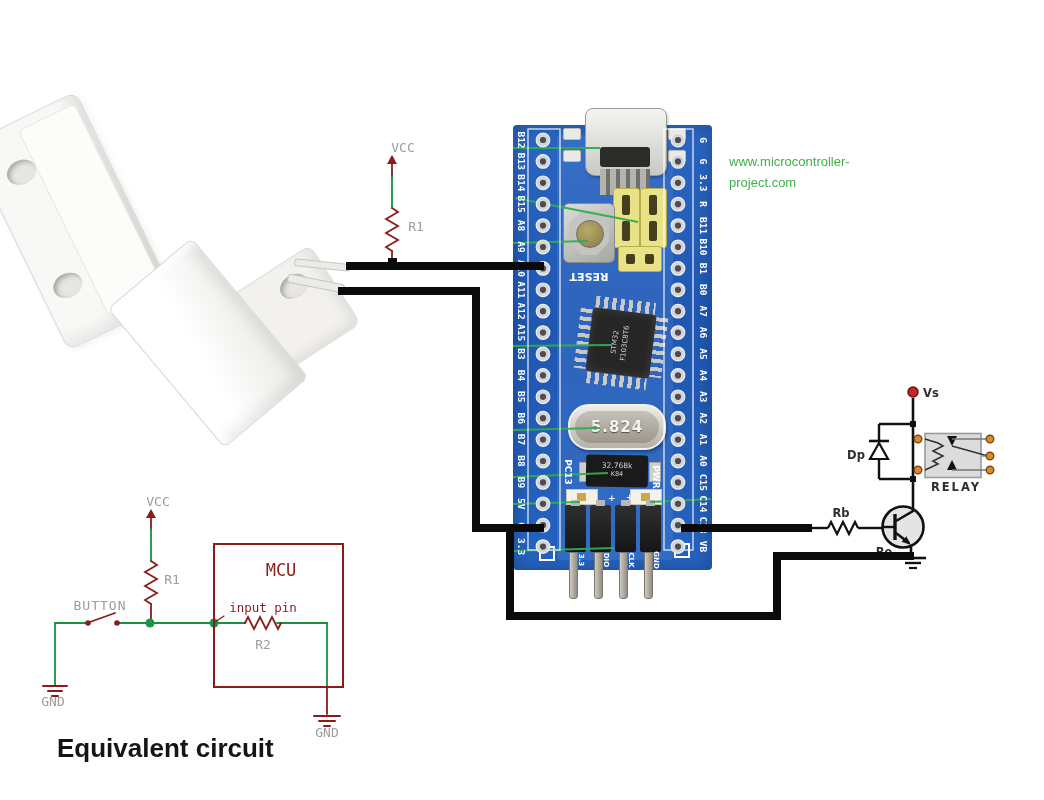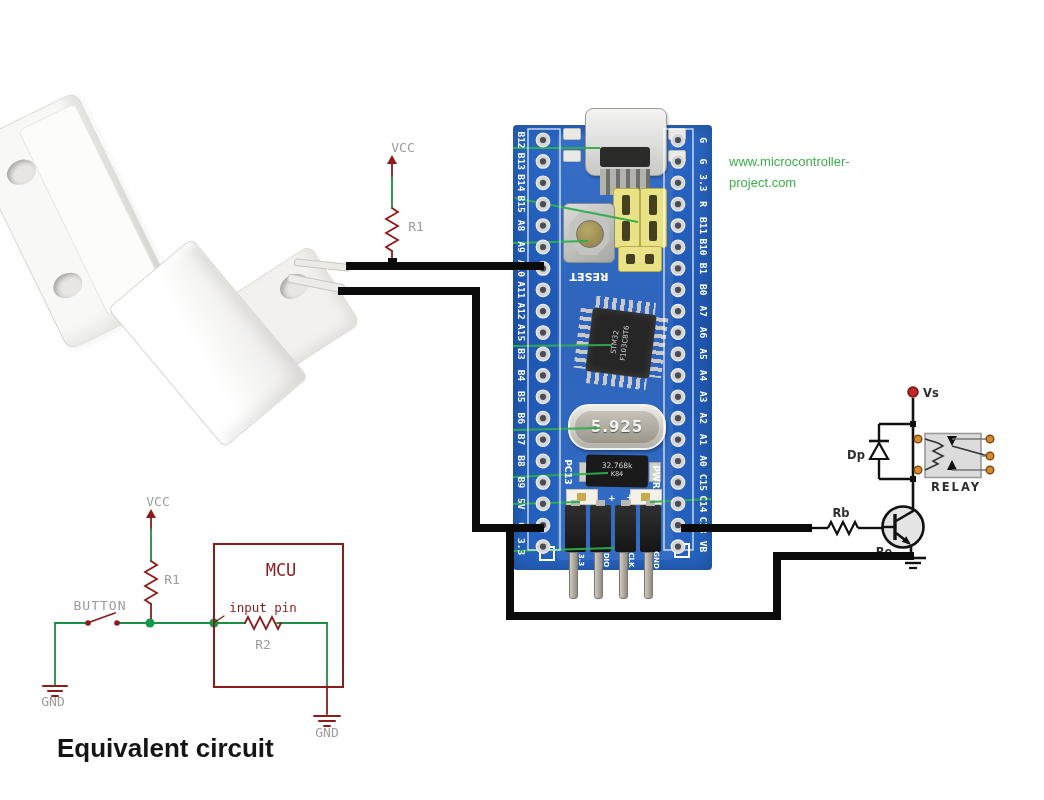--- a/index.html
+++ b/index.html
@@ -148,21 +148,21 @@
       <div class="pins-r"></div>
       <div class="body">
         <div class="txt">
           <div>STM32</div>
           <div>F103C8T6</div>
         </div>
       </div>
     </div>
 
     <div class="xtal">
-      <div class="inner">5.925</div>
+      <div class="inner">5.824</div>
     </div>
 
     <div class="osc-pad" style="left:66px;top:337px;width:10px;height:18px;"></div>
     <div class="osc-pad" style="left:136px;top:337px;width:10px;height:18px;"></div>
     <div class="osc">
       <div class="l1">32.768k</div>
       <div class="l2">K84</div>
     </div>
 
     <div class="led" style="left:53px;top:364px;">

